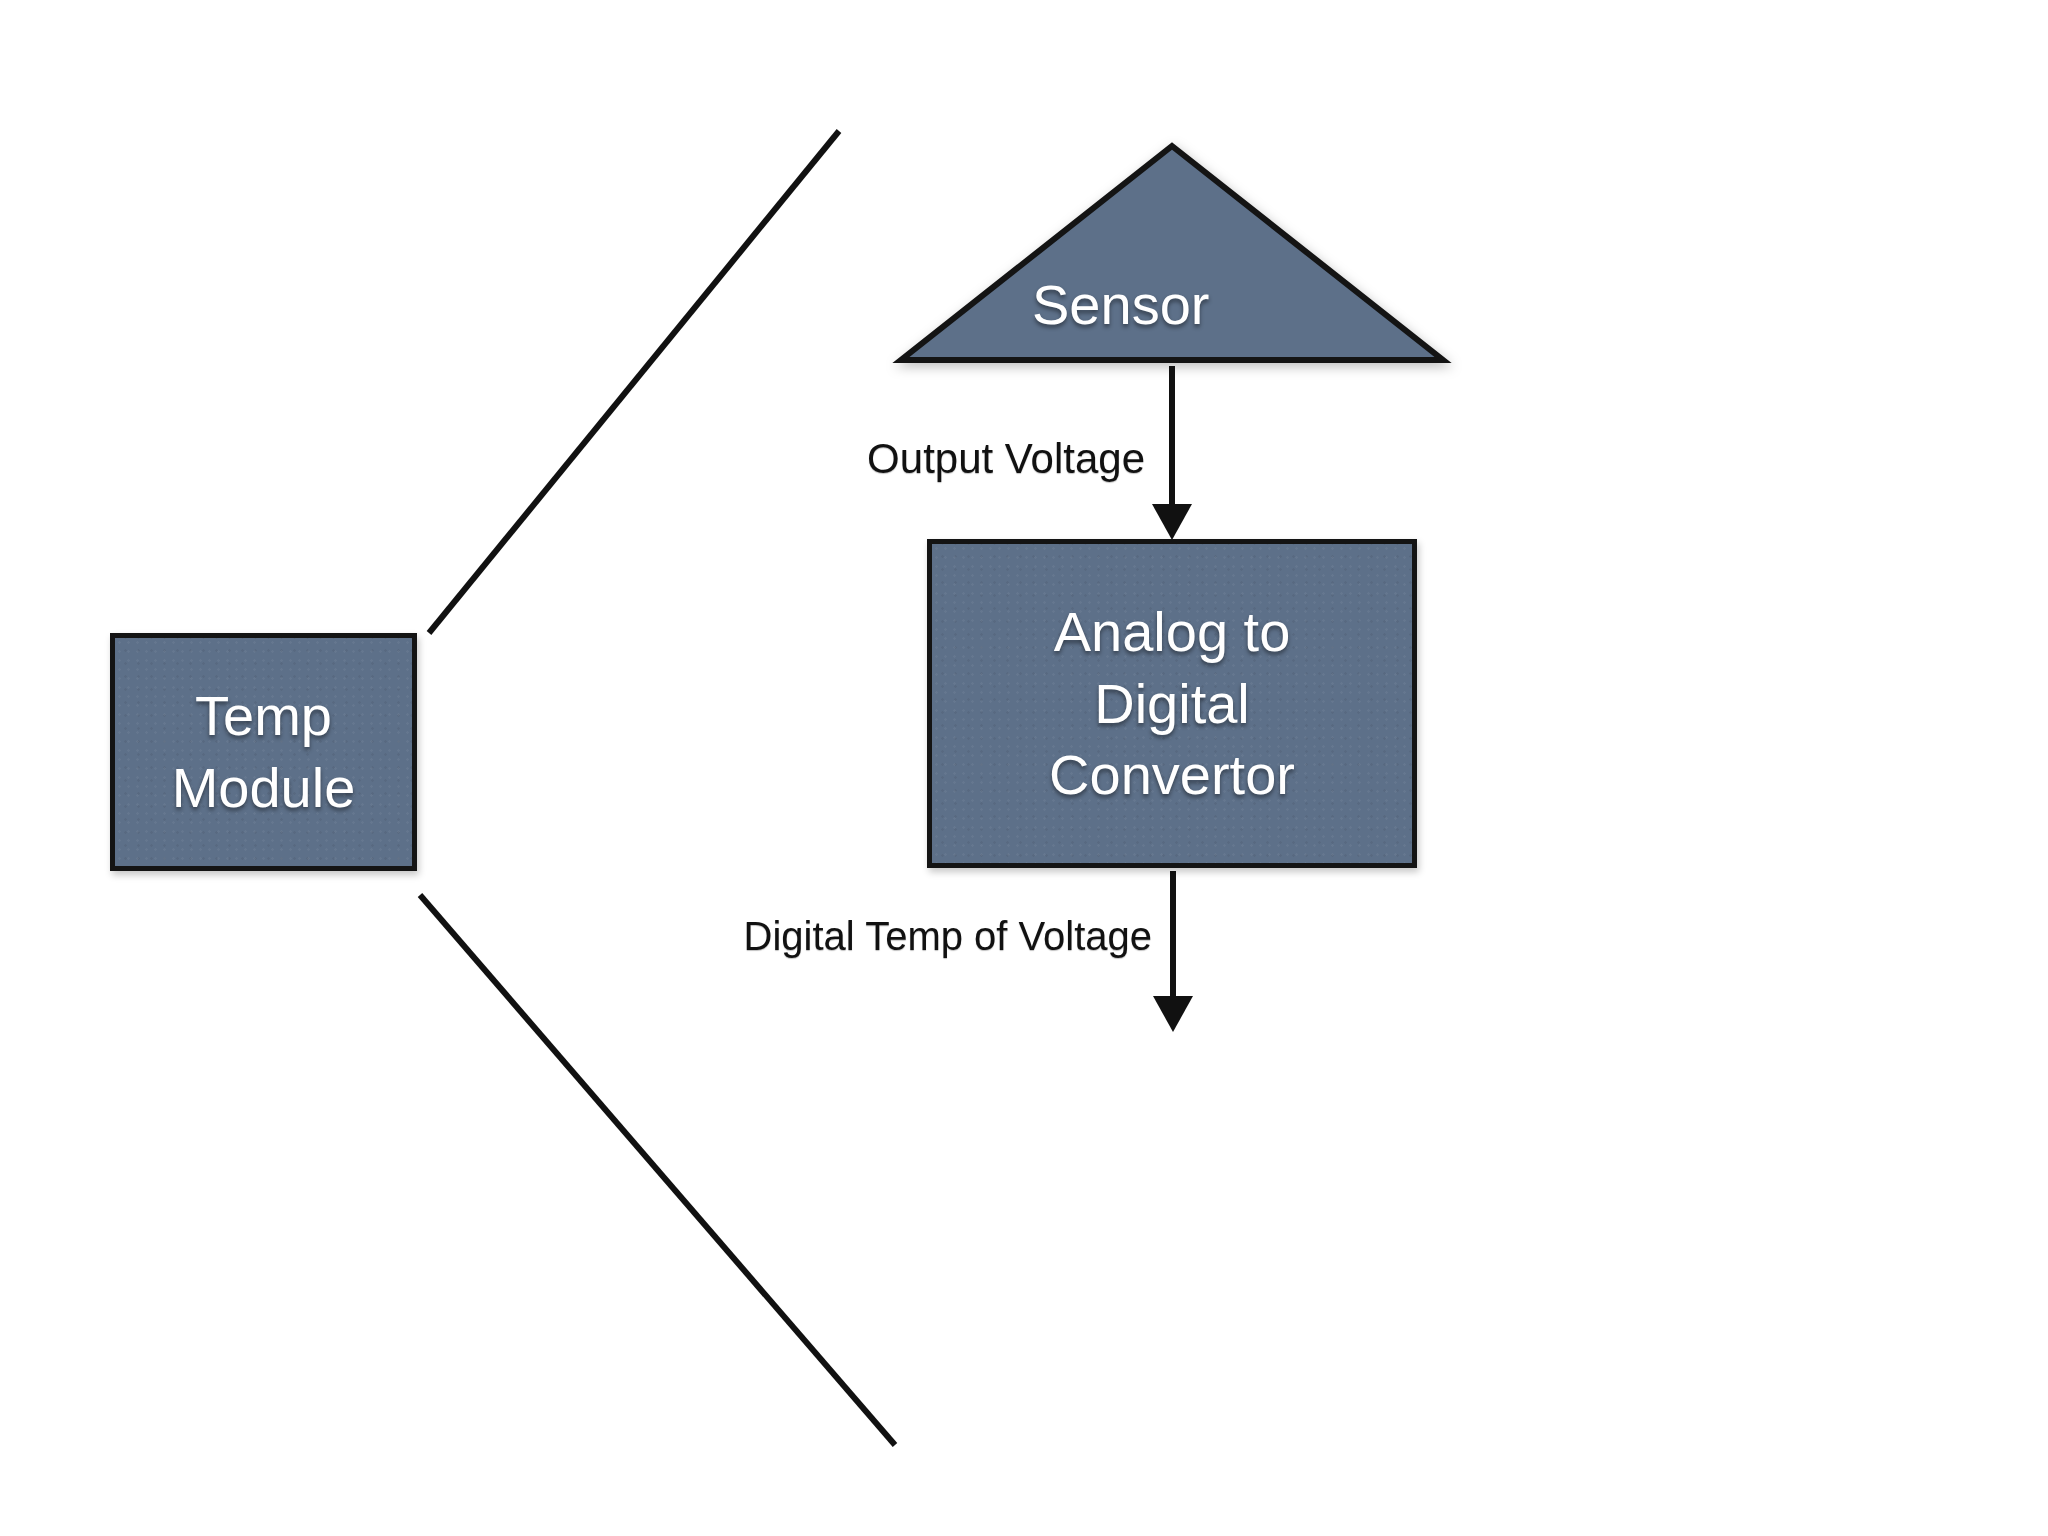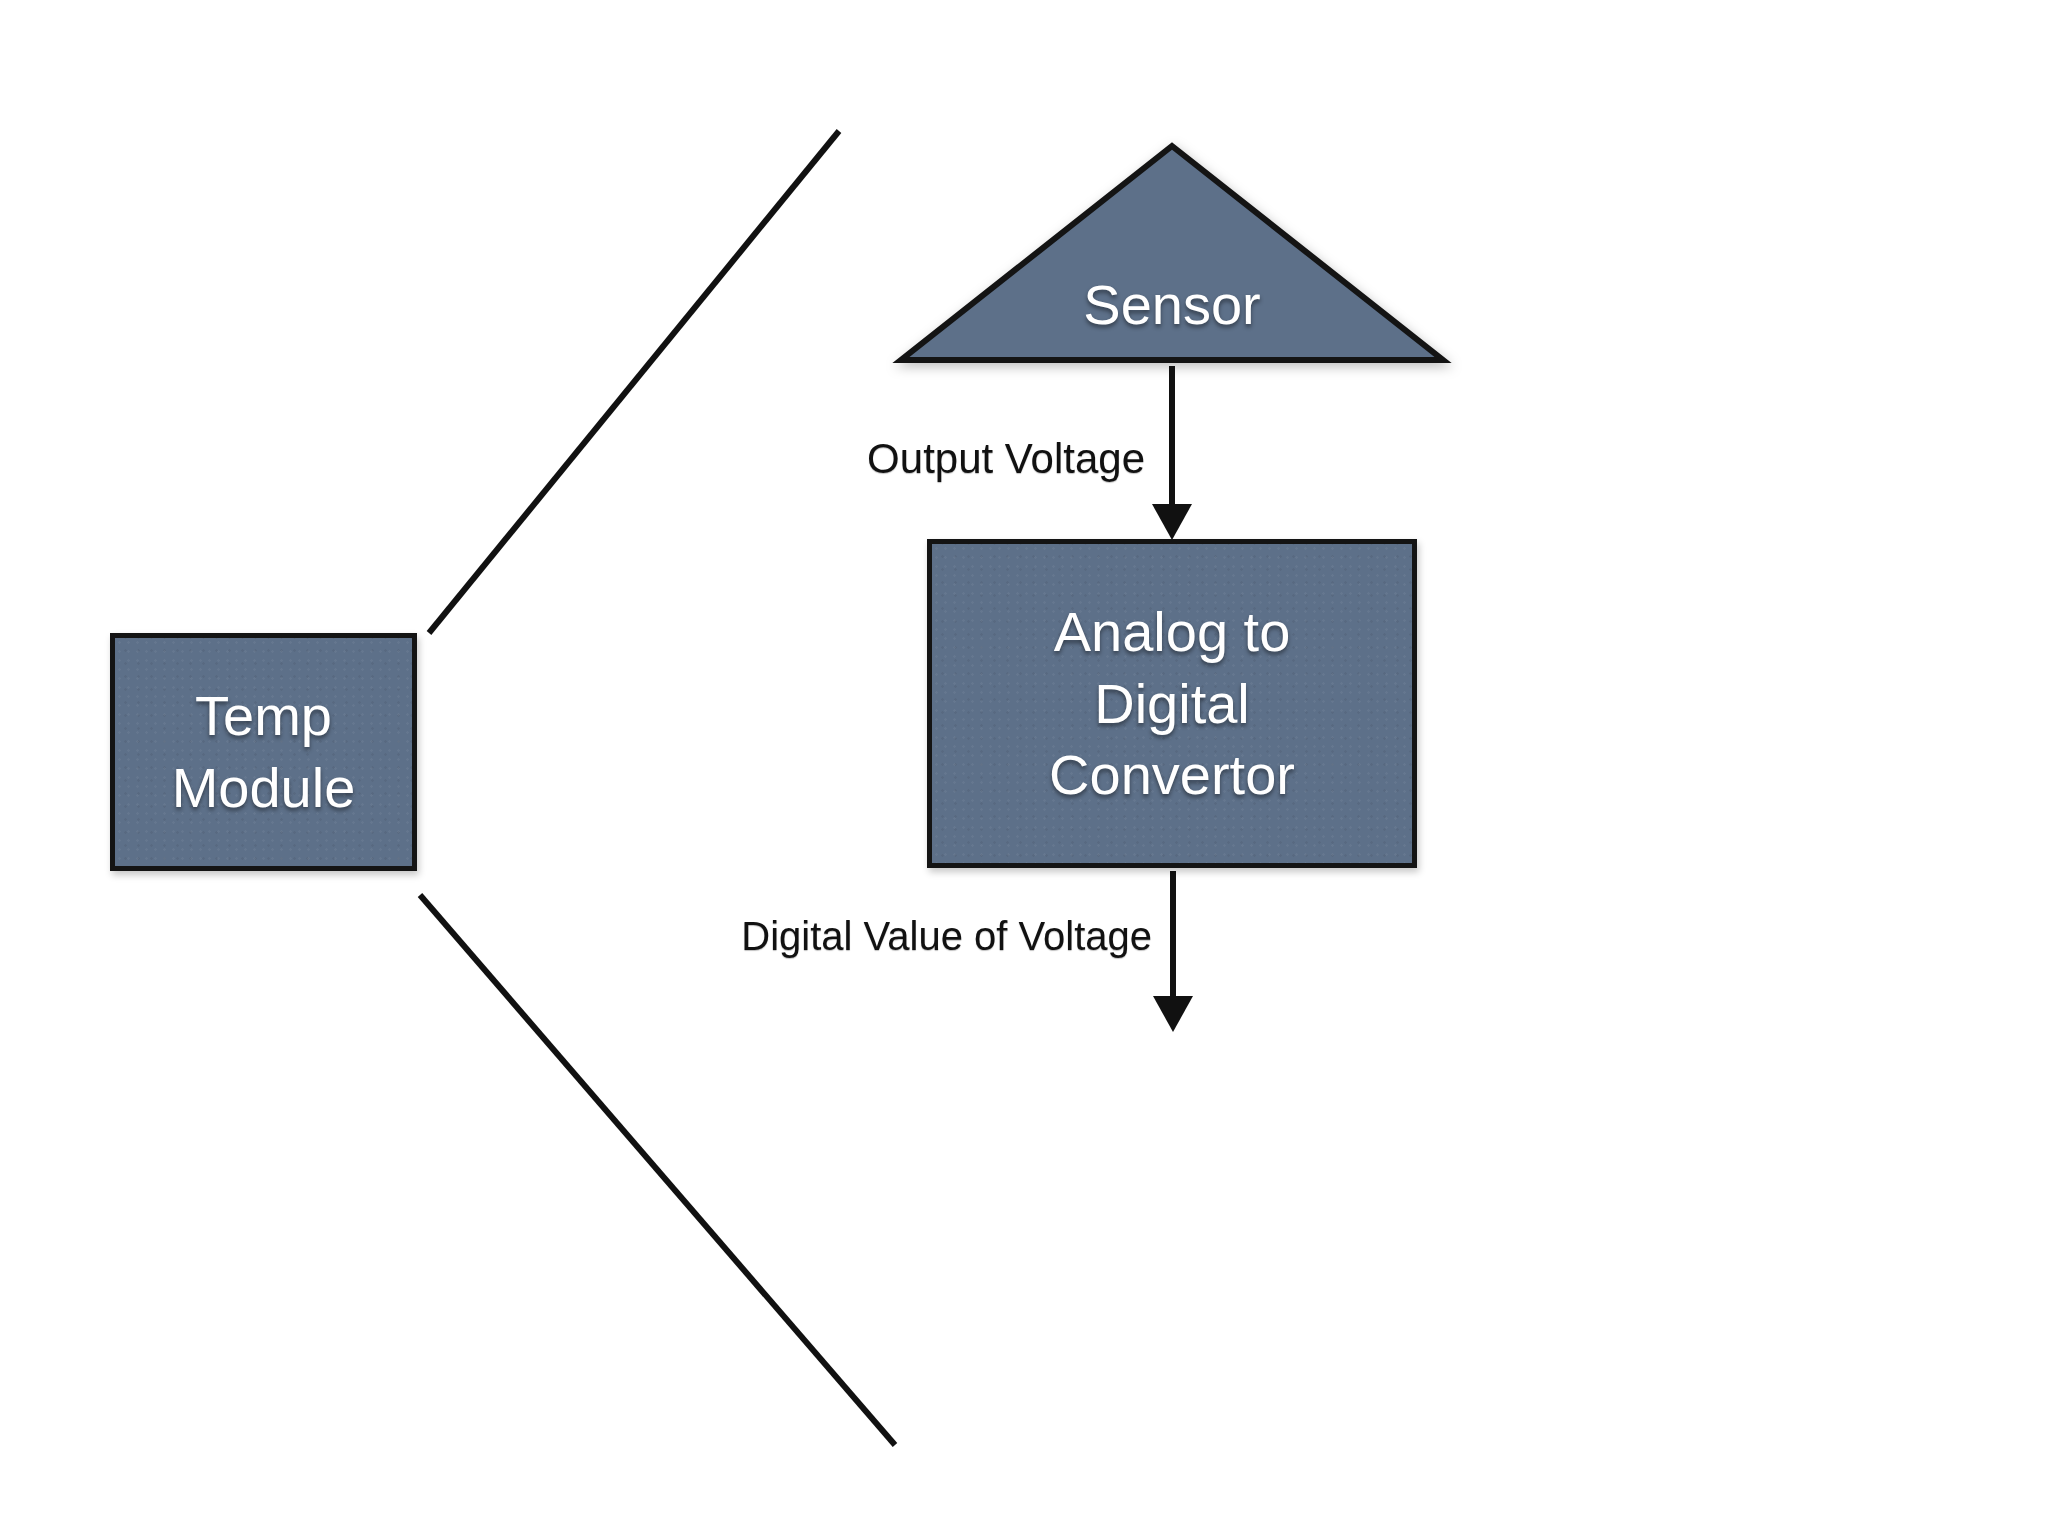--- a/index.html
+++ b/index.html
@@ -47,21 +47,20 @@
     position: absolute;
     color: var(--label-text, #111111);
     text-align: right;
     white-space: nowrap;
     text-shadow: 0 1px 1px rgba(0,0,0,0.25);
     margin-top: 11px;
   }
   .shape-label-overlay {
     position: absolute;
     color: var(--shape-text, #ffffff);
-    text-align: center;
     font-size: 56px;
     text-shadow: 0 3px 4px rgba(0,0,0,0.45);
     white-space: nowrap;
   }
   #temp-module { left: 110px; top: 633px; width: 307px; height: 238px; }
   #adc-box     { left: 927px; top: 539px; width: 490px; height: 329px; }
   #wireless-box{ left: 932px; top: 1033px; width: 476px; height: 240px; }
   #sensor-label{ left: 1032px; top: 272px; width: 280px; }
   #output-voltage-label { left: 740px; top: 424px; width: 405px; font-size: 42px; }
   #digital-value-label  { left: 700px; top: 903px; width: 452px; font-size: 40px; }
@@ -104,15 +103,15 @@
     <span>Analog to
 Digital
 Convertor</span>
   </div>
 
 
   <div class="shape-label-overlay" id="sensor-label">Sensor</div>
 
   <div class="edge-label" id="output-voltage-label">Output Voltage</div>
 
-  <div class="edge-label" id="digital-value-label">Digital Value of Voltage</div>
+  <div class="edge-label" id="digital-value-label">Digital Temp of Voltage</div>
 
 </div>
 
 </body></html>

